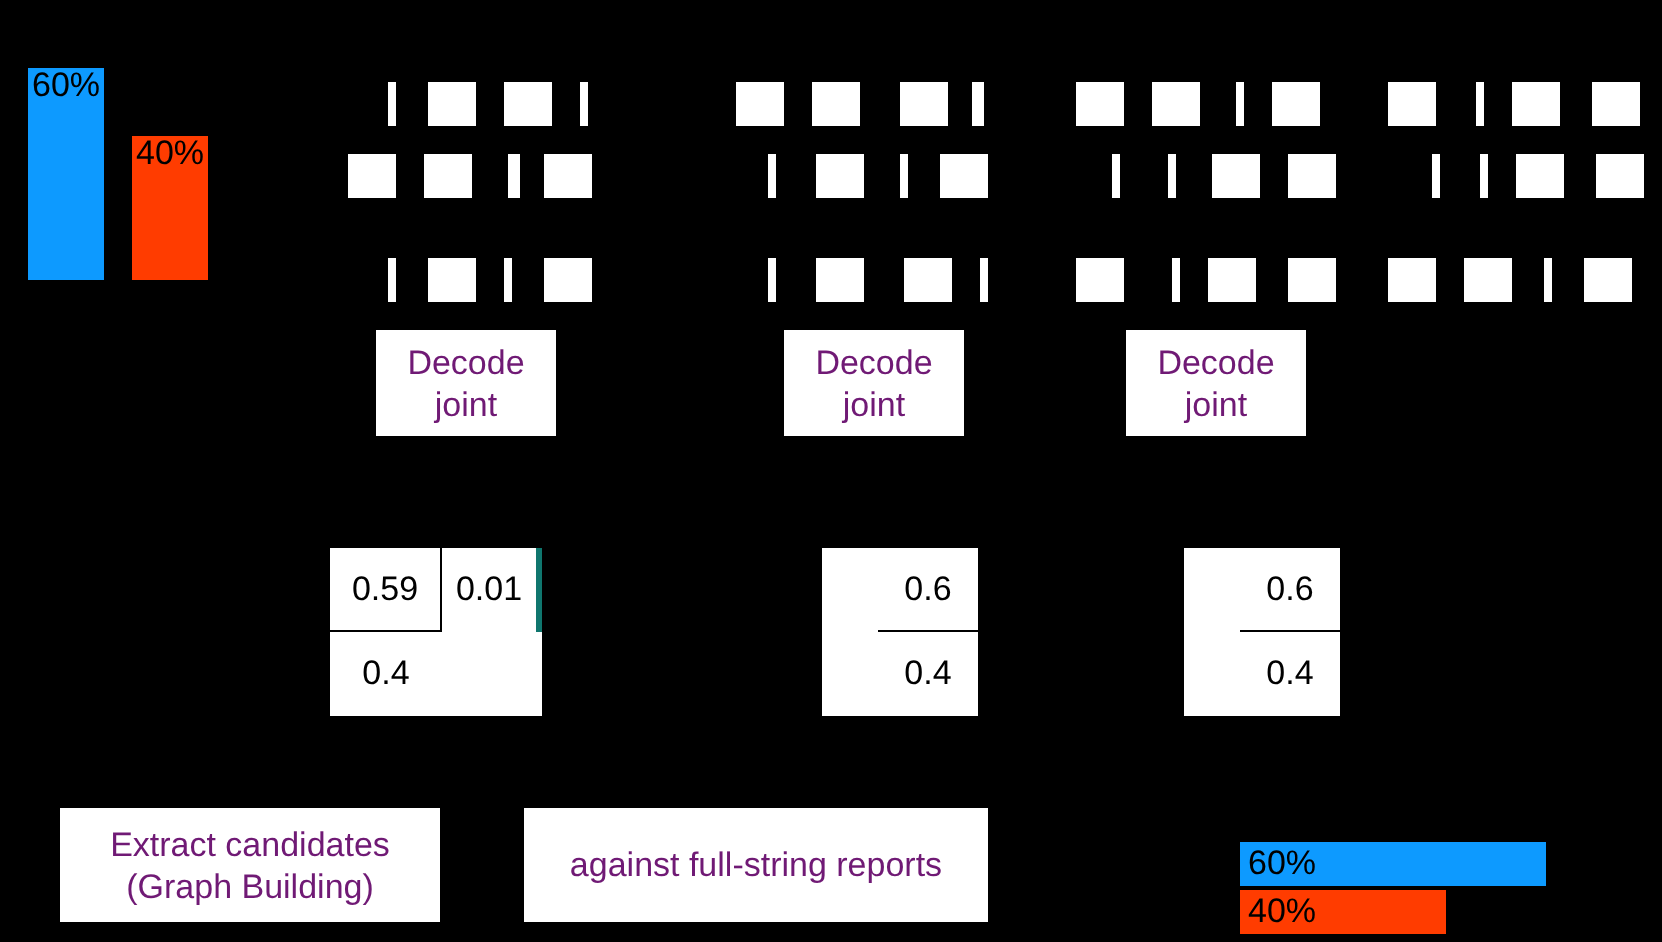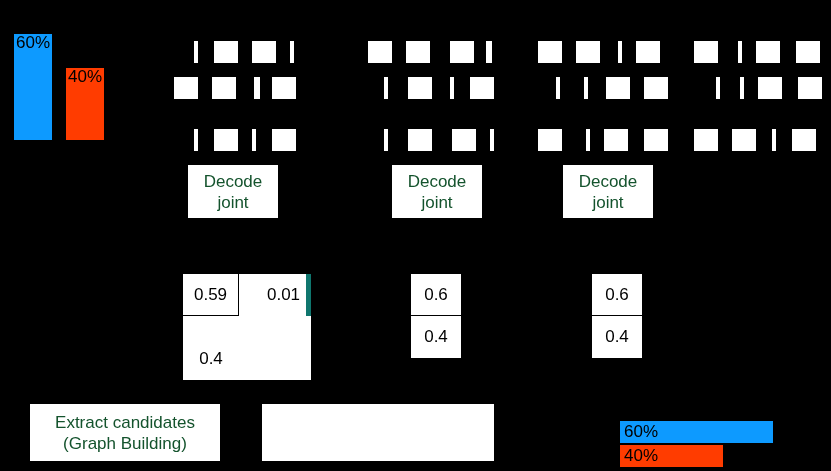--- a/index.html
+++ b/index.html
@@ -63,21 +63,21 @@
     box-sizing: border-box;
   }
   .blk.wide  { width: 24px; }
   .blk.thin  { width: 4px; }
   .blk.med   { width: 6px; }
 
   
   .wbox {
     position: absolute;
     background: #ffffff;
-    color: #14532d;
+    color: #701a75;
     border: 1px solid #ffffff;
     box-sizing: border-box;
     display: flex;
     flex-direction: column;
     align-items: center;
     justify-content: center;
     text-align: center;
     font-size: 17px;
     line-height: 21px;
   }
@@ -99,25 +99,26 @@
     color: #000000;
     background: #ffffff;
     box-sizing: border-box;
   }
   .matrix.m2x2 {
     grid-template-columns: 56px 50px;
     grid-template-rows: 42px 42px;
   }
   .matrix.m2x2 .cell.c0 { border-right: 1px solid #000; border-bottom: 1px solid #000; }
   .matrix.m2x2 .cell.c1 { border-bottom: 1px solid #000; }
-  .matrix.m2x2 .cell.c2 { border-right: 5px solid #0f766e; }
+  .matrix.m2x2 .cell.c2 { border-right: 3px solid #0f766e; }
 
   .matrix.m2x1 {
     grid-template-columns: 50px;
     grid-template-rows: 42px 42px;
+    padding-left: 28px;
   }
   .matrix.m2x1 .cell.c0 { border-bottom: 1px solid #000; }
 
   
   .hbar-chart {
     position: absolute;
     left: 620px;
     top: 421px;
     width: 205px;
     height: 46px;
@@ -242,21 +243,21 @@
   </div>
   <div class="wbox" style="left:392px; top:165px; width:90px; height:53px;">
     <span class="ln">Decode</span>
     <span class="ln">joint</span>
   </div>
   <div class="wbox" style="left:563px; top:165px; width:90px; height:53px;">
     <span class="ln">Decode</span>
     <span class="ln">joint</span>
   </div>
 
-  <div class="matrix m2x2" style="left:183px; top:274px;gap:22px;">
+  <div class="matrix m2x2" style="left:165px; top:274px;">
     <div class="cell c0">0.59</div>
     <div class="cell c2">0.01</div>
     <div class="cell c3">0.4</div>
   </div>
 
   <div class="matrix m2x1" style="left:411px; top:274px;">
     <div class="cell c0">0.6</div>
     <div class="cell c1">0.4</div>
   </div>
 
@@ -264,20 +265,21 @@
     <div class="cell c0">0.6</div>
     <div class="cell c1">0.4</div>
   </div>
 
   <div class="wbox" style="left:30px; top:404px; width:190px; height:57px;">
     <span class="ln">Extract candidates</span>
     <span class="ln">(Graph Building)</span>
   </div>
 
   <div class="wbox" style="left:262px; top:404px; width:232px; height:57px;">
+    <span class="ln">against full-string reports</span>
   </div>
 
   <div class="hbar-chart">
     <div class="hbar" style="top:0px; width:153px; background:#0d9aff;">
       <span class="hbar-label">60%</span>
     </div>
     <div class="hbar" style="top:24px; width:103px; background:#ff3c00;">
       <span class="hbar-label">40%</span>
     </div>
   </div>

